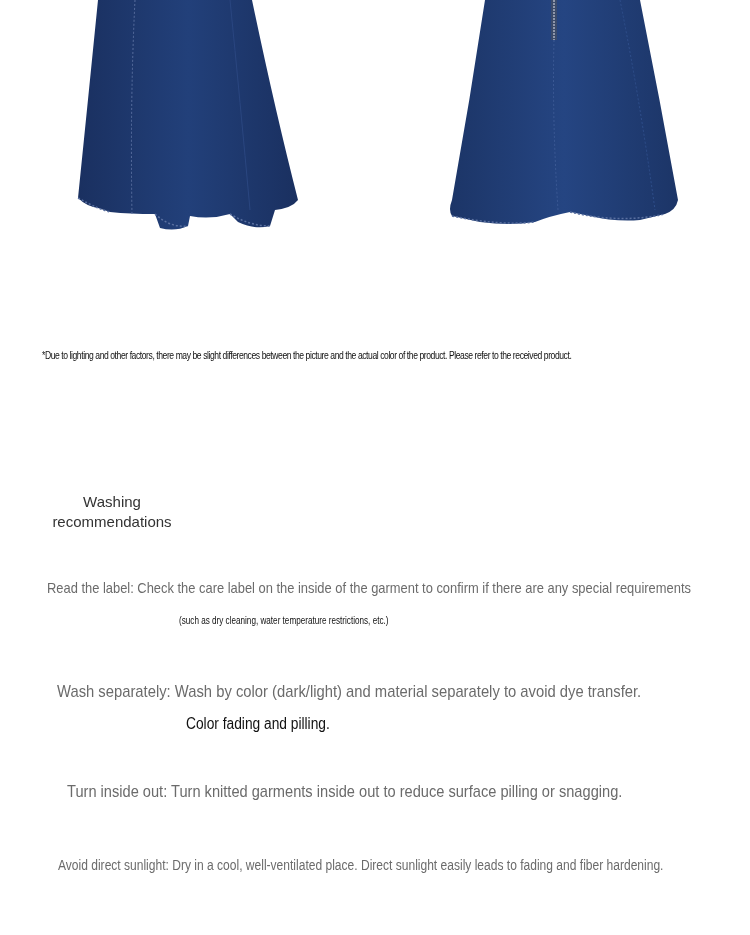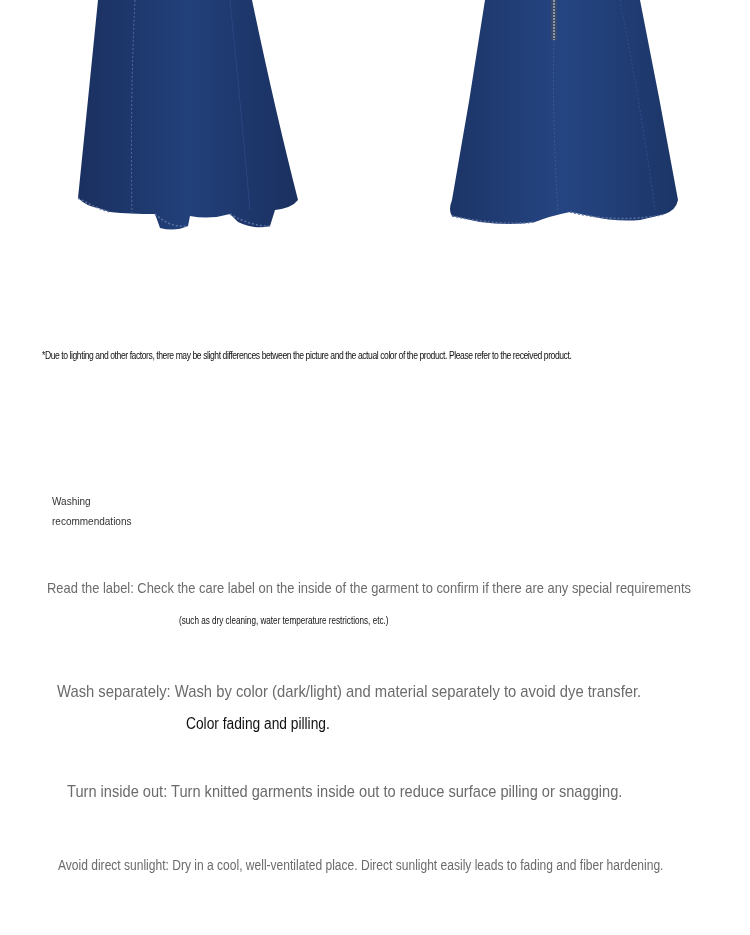--- a/index.html
+++ b/index.html
@@ -35,21 +35,22 @@
       white-space: nowrap;
       letter-spacing: -0.55px;
       transform: scaleX(0.78);
       transform-origin: left top;
     }
     .section-title {
       position: absolute;
       top: 492px;
       left: 52px;
       width: 120px;
-      font-size: 10px;
+      text-align: center;
+      font-size: 15px;
       line-height: 20px;
       color: #333333;
     }
     .line {
       position: absolute;
       white-space: nowrap;
       color: #6b6b6b;
       transform-origin: left top;
     }
     #l1 { top: 579px; left: 47px; font-size: 15px; transform: scaleX(0.86); }

